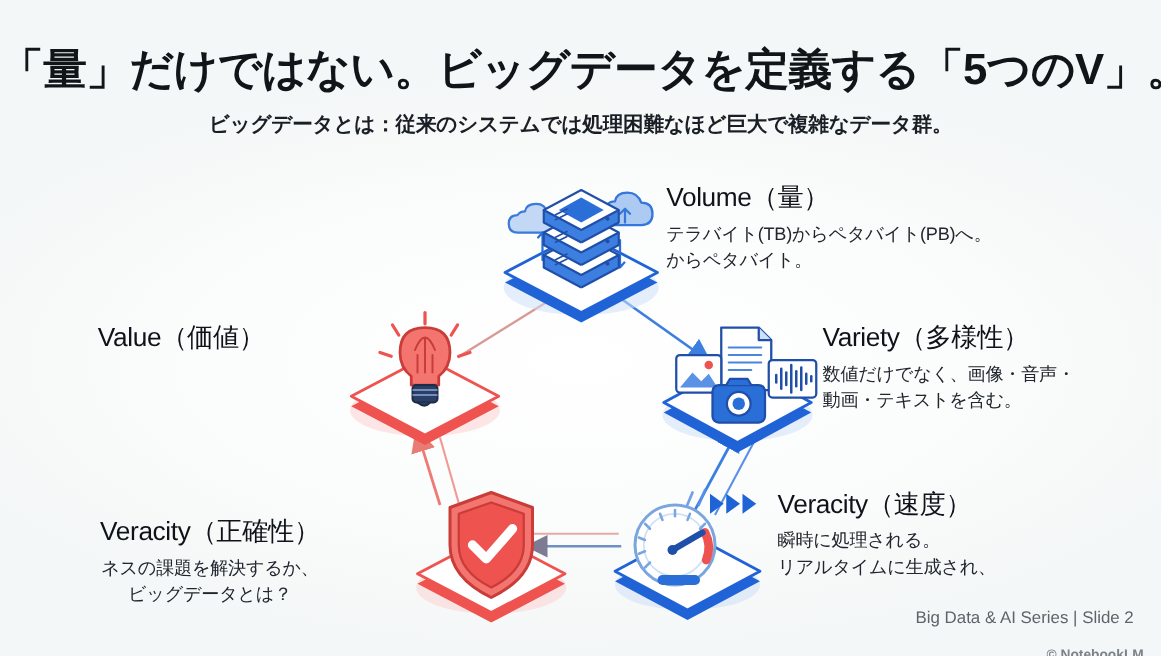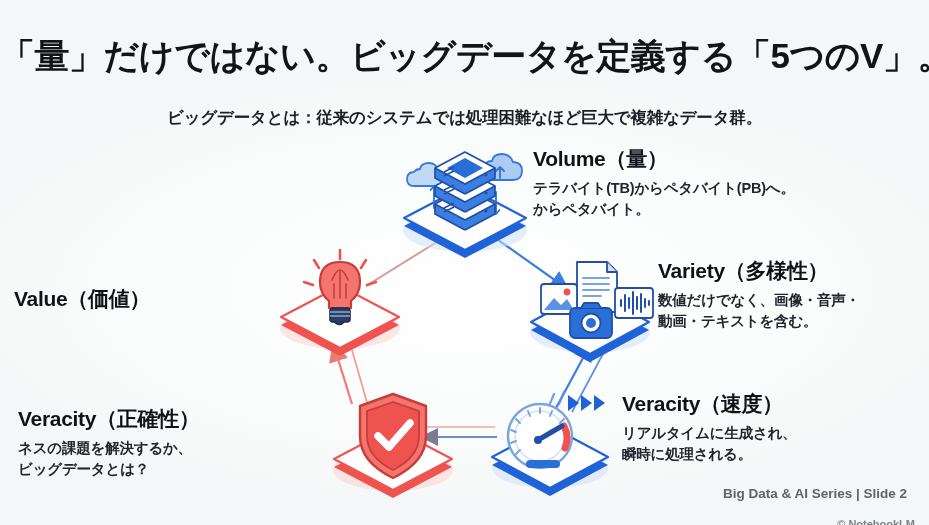--- a/index.html
+++ b/index.html
@@ -36,21 +36,21 @@
     margin: 0;
     padding-top: 36px;
     font-size: 35px;
     font-weight: 700;
     letter-spacing: -0.5px;
     color: #111418;
     white-space: nowrap;
     line-height: 1.15;
   }
   .subtitle {
-    margin: 18px;
+    margin: 0;
     padding-top: 13px;
     font-size: 16.5px;
     font-weight: 700;
     color: #1a1f25;
     white-space: nowrap;
     letter-spacing: -0.2px;
     text-align: center;
   }
 
   
@@ -82,43 +82,42 @@
     overflow: visible;
   }
 
   
   .label {
     position: absolute;
     width: 300px;
   }
   .label .heading {
     font-size: 21px;
-    font-weight: 700;
+    font-weight: 400;
     color: #0e1319;
     line-height: 1.2;
     white-space: nowrap;
     letter-spacing: -0.3px;
   }
   .label .desc {
     font-size: 14.5px;
-    font-weight: 700;
+    font-weight: 400;
     color: #20262d;
     line-height: 1.42;
     padding-top: 7px;
     letter-spacing: -0.2px;
   }
   .label.align-right {
-    text-align: left;
-    margin-top: 28px;
+    text-align: center;
   }
 
   .lbl-volume   { left: 533px; top: 146px; }
   .lbl-variety  { left: 658px; top: 258px; }
   .lbl-velocity { left: 622px; top: 391px; }
-  .lbl-veracity { left: 18px;  top: 378px; width: 300px; }
+  .lbl-veracity { left: 18px;  top: 413px; width: 300px; }
   .lbl-value    { left: 14px;  top: 258px; width: 262px; }
 
   
   .chevrons {
     position: absolute;
     left: 568px;
     top: 395px;
     display: flex;
     gap: 2px;
   }
@@ -130,21 +129,21 @@
     border-bottom: 8px solid transparent;
     border-left: 11px solid #1f63d6;
   }
 
   
   .footer {
     position: absolute;
     right: 22px;
     bottom: 24px;
     font-size: 13.5px;
-    font-weight: 700;
+    font-weight: 400;
     color: #5d646b;
     white-space: nowrap;
     margin-left: 28px;
   }
   .watermark {
     position: absolute;
     right: 14px;
     bottom: -2px;
     font-size: 11px;
     font-weight: 700;
@@ -399,22 +398,22 @@
 
     <div class="chevrons">
       <i></i>
       <i></i>
       <i></i>
     </div>
 
     <div class="label lbl-velocity">
       <div class="heading">Veracity（速度）</div>
       <div class="desc">
+        <div>瞬時に処理される。</div>
         <div>リアルタイムに生成され、</div>
-        <div>瞬時に処理される。</div>
       </div>
     </div>
 
     <div class="label lbl-veracity align-right">
       <div class="heading">Veracity（正確性）</div>
       <div class="desc">
         <div>ネスの課題を解決するか、</div>
         <div>ビッグデータとは？</div>
       </div>
     </div>

